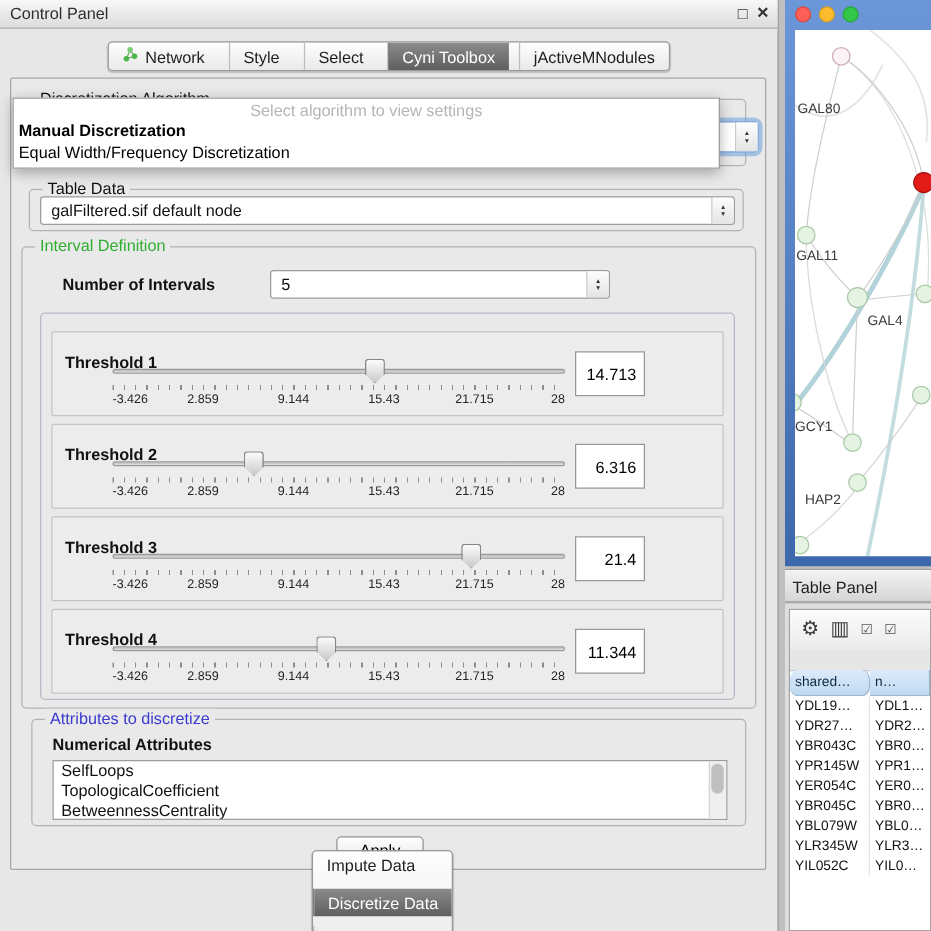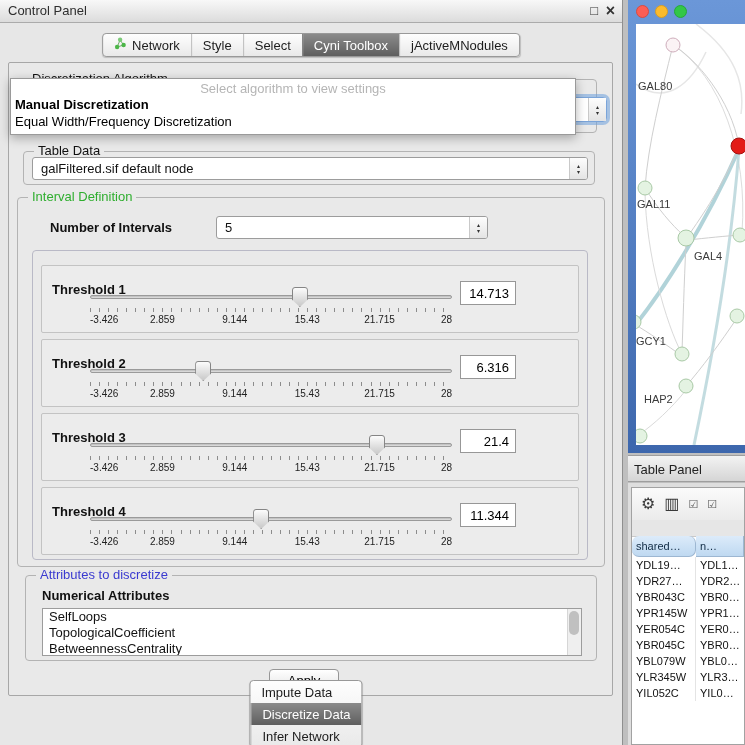--- a/index.html
+++ b/index.html
@@ -7,21 +7,21 @@
 
   
   .cp{position:absolute;left:0;top:0;width:623px;height:745px;background:#e7e7e7;border-right:1px solid #8f8f8f;box-sizing:border-box;}
   .titlebar{position:absolute;left:0;top:0;right:0;height:22px;background:linear-gradient(#f8f8f8,#dcdcdc);border-bottom:1px solid #ababab;}
   .titlebar .title{position:absolute;left:8px;top:0;line-height:22px;font-size:13px;color:#2e2e2e;}
   .winbtn{position:absolute;top:0;line-height:22px;font-size:13px;color:#333;cursor:default;}
   .btn-min{right:24px;}
   .btn-close{right:7px;font-weight:bold;font-size:16px;}
 
   
-  .seg{position:absolute;display:flex;border:1px solid #999;border-radius:4px;background:linear-gradient(#fefefe,#e9e9e9);box-shadow:0 1px 1px rgba(0,0,0,.18);overflow:hidden;}
+  .seg{position:absolute;display:flex;border:1px solid #999;border-radius:4px;background:linear-gradient(#fefefe,#e9e9e9);box-shadow:0 1px 1px rgba(0,0,0,.18);overflow:hidden;gap:8px;}
   .sitem{display:flex;align-items:center;gap:5px;padding:0 11px;height:22px;font-size:13px;color:#1d1d1d;border-left:1px solid #bdbdbd;white-space:nowrap;}
   .sitem:first-child{border-left:none;}
   .sitem.sel{background:linear-gradient(#8b8b8b,#5f5f5f);color:#fff;border-left-color:#777;}
   .top-seg{left:311px;top:33px;transform:translateX(-50%);}
   .bottom-seg{left:306px;top:680px;transform:translateX(-50%);flex-direction:column;}
 
   .inner{position:absolute;left:8px;top:62px;width:605px;height:634px;border:1px solid #a7a7a7;border-radius:2px;background:#e9e9e9;box-sizing:border-box;}
 
   .group{position:absolute;border:1px solid #b3b3b3;border-radius:4px;box-sizing:border-box;}
   .gtitle{position:absolute;top:-9px;left:10px;background:#e9e9e9;padding:0 4px;font-size:13px;color:#111;white-space:nowrap;}
@@ -43,21 +43,21 @@
   .thr-label{position:absolute;left:10px;top:16px;font-weight:bold;font-size:13px;color:#111;}
   .slider{position:absolute;left:48px;top:20px;width:362px;height:44px;}
   .track{position:absolute;left:0;top:9px;width:100%;height:4px;background:linear-gradient(#b9b9b9,#e2e2e2);border:1px solid #9a9a9a;border-radius:2px;box-sizing:border-box;}
   .thumb{position:absolute;top:1px;width:14px;height:18px;margin-left:-7px;background:linear-gradient(#fcfcfc,#c9c9c9);border:1px solid #858585;border-radius:3px;clip-path:polygon(0 0,100% 0,100% 62%,50% 100%,0 62%);}
   .ticks{position:absolute;left:0;top:22px;width:100%;height:4px;background-image:repeating-linear-gradient(90deg,#8c8c8c 0 1px,transparent 1px 9.05px);}
   .ticklabels{position:absolute;left:0;top:28px;width:100%;height:12px;font-size:10px;color:#222;}
   .tl{position:absolute;transform:translateX(-50%);white-space:nowrap;}
   .t0{left:0;transform:none;}
   .t1{left:20%;}.t2{left:40%;}.t3{left:60%;}.t4{left:80%;}
   .t5{left:100%;transform:translateX(-100%);}
-  .valfield{position:absolute;left:418px;top:15px;width:56px;height:24px;border:1px solid #979797;background:#fff;font-size:13px;text-align:right;padding:0 6px;font-family:"Liberation Sans",sans-serif;box-sizing:border-box;}
+  .valfield{position:absolute;left:418px;top:15px;width:56px;height:36px;border:1px solid #979797;background:#fff;font-size:13px;text-align:right;padding:0 6px;font-family:"Liberation Sans",sans-serif;box-sizing:border-box;}
 
   .boldlabel{position:absolute;font-weight:bold;font-size:13px;color:#111;}
 
   .listbox{position:absolute;background:#fff;border:1px solid #9c9c9c;overflow:hidden;box-sizing:border-box;}
   .li{height:16px;line-height:16px;font-size:13px;padding:0 6px;color:#111;white-space:nowrap;}
   .lscroll{position:absolute;top:0;right:0;bottom:0;width:13px;background:#efefef;border-left:1px solid #d6d6d6;}
   .lthumb{position:absolute;left:1px;width:10px;top:2px;height:24px;background:#c0c0c0;border-radius:5px;}
 
   .apply{position:absolute;font-size:13px;border:1px solid #969696;border-radius:4px;background:linear-gradient(#ffffff,#e2e2e2);text-align:center;font-family:"Liberation Sans",sans-serif;height:23px;box-sizing:border-box;}
 

